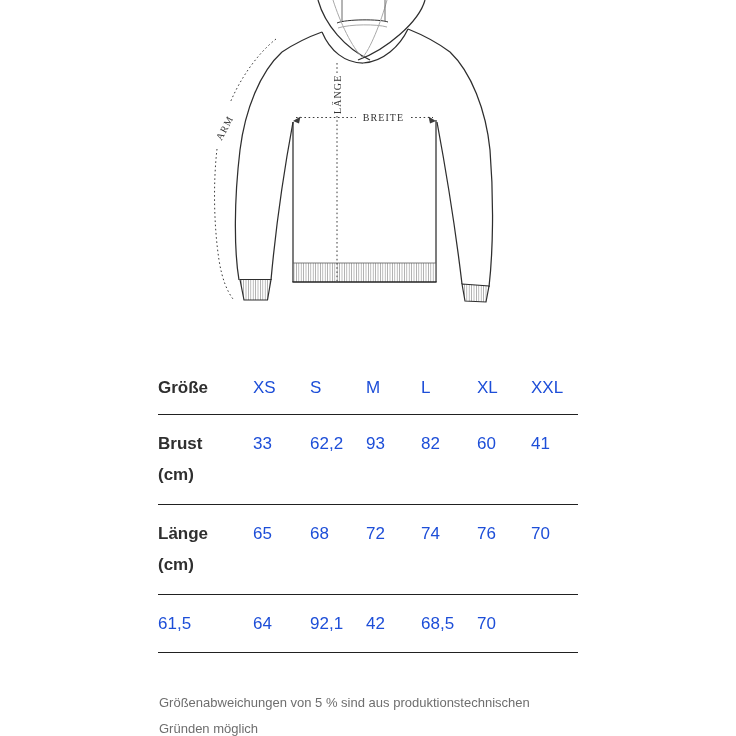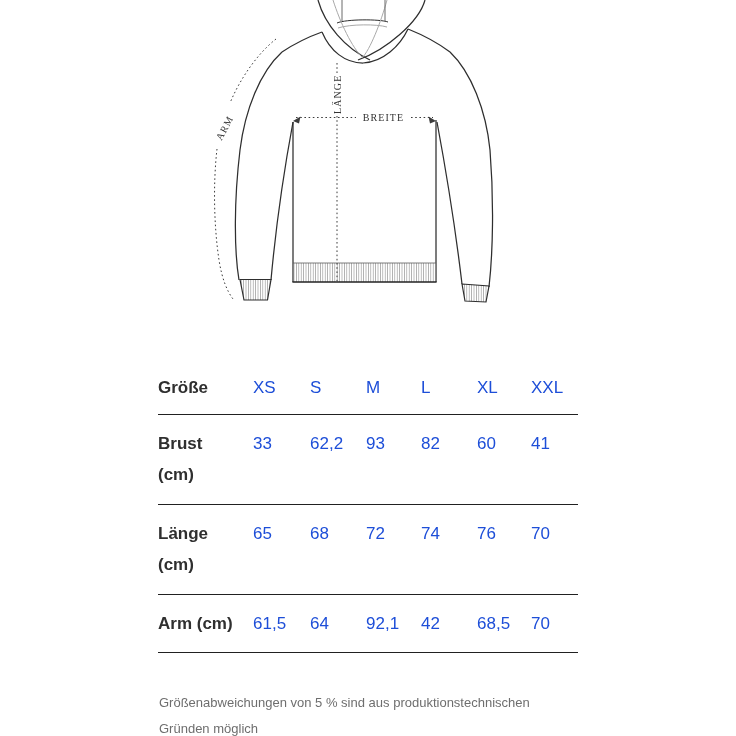--- a/index.html
+++ b/index.html
@@ -113,21 +113,20 @@
 (cm)</div>
       <div class="cell">65</div>
       <div class="cell">68</div>
       <div class="cell">72</div>
       <div class="cell">74</div>
       <div class="cell">76</div>
       <div class="cell">70</div>
     </div>
 
     <div class="t-row row-1line">
-      <div class="cell label">Arm (cm)</div>
       <div class="cell">61,5</div>
       <div class="cell">64</div>
       <div class="cell">92,1</div>
       <div class="cell">42</div>
       <div class="cell">68,5</div>
       <div class="cell">70</div>
     </div>
 
     <p class="footnote">Größenabweichungen von 5 % sind aus produktionstechnischen Gründen möglich</p>
   </div>

